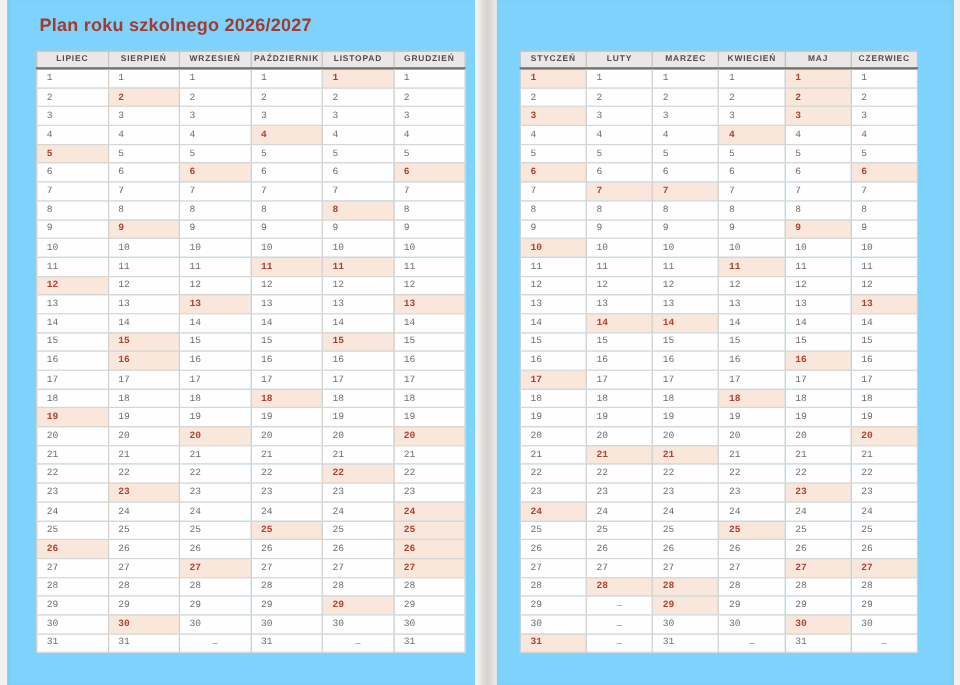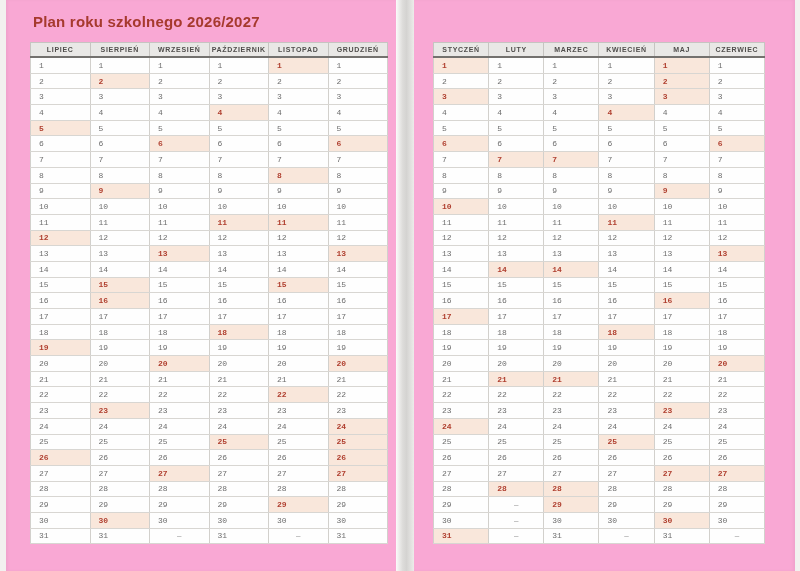--- a/index.html
+++ b/index.html
@@ -1,21 +1,21 @@
 <!DOCTYPE html>
 <html style="--title-red: #a63a2e; --header-bg: #e9e8e6; --header-text: #4f4d4b; --day-text: #6e6e6e; --highlight-bg: #f9e7db; --highlight-text: #b04030;"><head>
 <meta charset="utf-8">
 <style>
   html,body{margin:0;padding:0}
   body{
     width:800px;height:571px;position:relative;overflow:hidden;
     background:#f2f1ef;
     font-family:"Liberation Sans",sans-serif;
   }
-  .page{position:absolute;top:0;height:571px;background:#f9a8d4}
+  .page{position:absolute;top:0;height:571px;background:#7dd3fc}
   .page.left{left:6px;width:392px;box-shadow:inset 2px 0 3px rgba(0,0,0,0.04)}
   .page.right{left:414px;width:381px;box-shadow:inset -2px 0 3px rgba(0,0,0,0.04)}
   .gutter{
     position:absolute;top:0;left:396px;width:19px;height:571px;
     background:linear-gradient(to right,#fbfbfa 0%,#dddcda 35%,#d4d3d1 55%,#f0efed 100%);
   }
   .title{
     position:absolute;left:27px;top:13px;
     font-size:15px;font-weight:bold;letter-spacing:0.2px;
     color:var(--title-red,#a63a2e);

